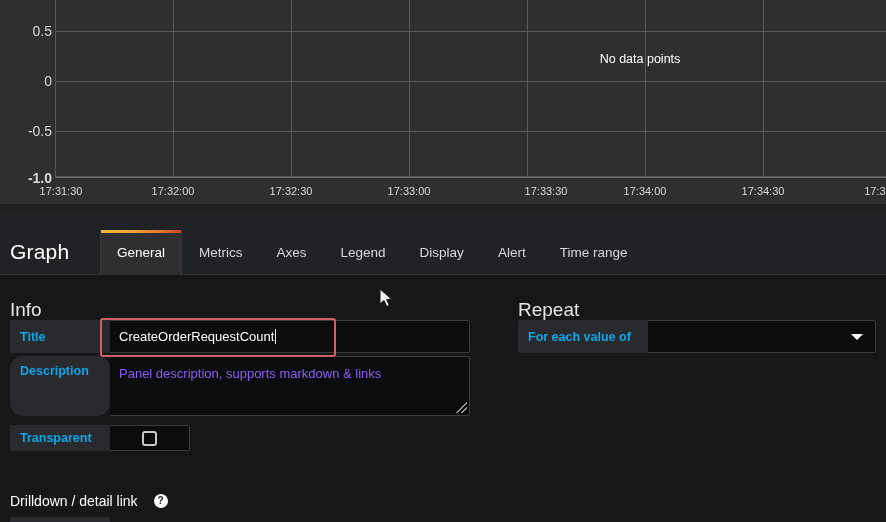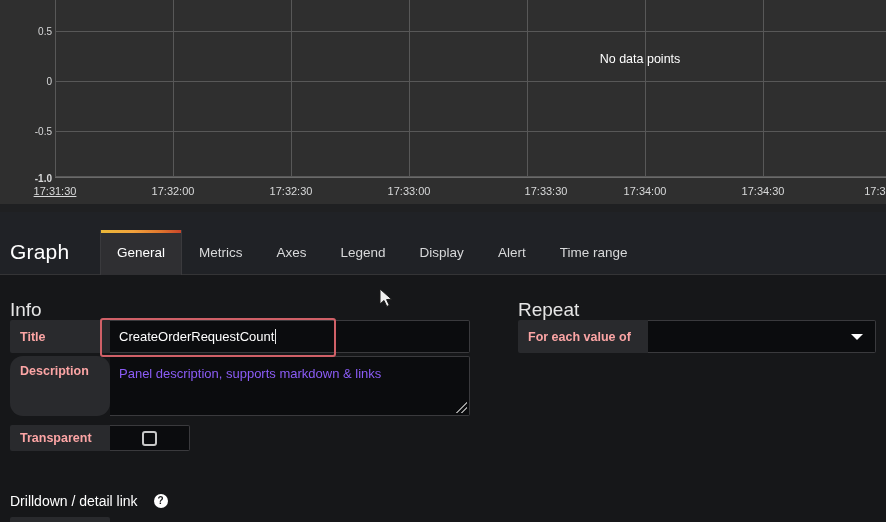--- a/index.html
+++ b/index.html
@@ -27,21 +27,21 @@
   .gridline-v {
     position: absolute; top: 0; bottom: 0; width: 1px;
     background: #585858;
   }
   .axis-base {
     position: absolute; left: 55px; right: 0; top: 177px; height: 1px;
     background: #6a6a6a;
   }
   .ytick {
     position: absolute; right: 0; width: 48px; text-align: right;
-    color: #d8d9da; font-size: 10px; line-height: 11px;
+    color: #d8d9da; font-size: 14px; line-height: 11px;
   }
   .ytick-wrap { position: absolute; left: 0; top: 0; width: 52px; height: 178px; }
   .xtick {
     position: absolute; top: 186px;
     color: #d8d9da; font-size: 11px; line-height: 11px;
     white-space: nowrap; transform: translateX(-50%);
   }
   .no-data {
     position: absolute; left: 640px; top: 52px;
     transform: translateX(-50%);
@@ -97,21 +97,21 @@
   .section-title {
     position: absolute;
     font-size: 19px; color: #e5e5e5;
   }
   .field-row {
     position: absolute;
     display: flex; align-items: stretch;
   }
   .field-label {
     background: #292a2d;
-    color: #fca5a5; font-size: 12.5px; font-weight: bold;
+    color: #0ea5e9; font-size: 12.5px; font-weight: bold;
     display: flex; align-items: center;
     padding: 1px 10px;
     border-radius: 2px 0 0 2px;
   }
   .field-label.tall { align-items: flex-start; padding-top: 8px; border-radius: 13px; }
   .input-box {
     background: #0b0c0e;
     border: 1px solid #3a3a3d;
     border-left: none;
     color: #ffffff;
@@ -237,21 +237,21 @@
       <div id="yticks">
           <div class="ytick" style="top: 26px;">0.5</div>
           <div class="ytick" style="top: 76px;">0</div>
           <div class="ytick" style="top: 126px;">-0.5</div>
           <div class="ytick" style="top: 173px; font-weight: bold;">-1.0</div>
         </div>
     </div>
 
     <div class="axis-base"></div>
     <div id="xticks">
-        <div class="xtick" style="left: 55px; text-decoration: underline;">17:31:30</div>
+        <div class="xtick" style="left: 61px;">17:31:30</div>
         <div class="xtick" style="left: 173px;">17:32:00</div>
         <div class="xtick" style="left: 291px;">17:32:30</div>
         <div class="xtick" style="left: 409px;">17:33:00</div>
         <div class="xtick" style="left: 546px;">17:33:30</div>
         <div class="xtick" style="left: 645px;">17:34:00</div>
         <div class="xtick" style="left: 763px;">17:34:30</div>
         <div class="xtick" style="left: 878px;">17:35</div>
       </div>
 
     <div class="no-data">No data points</div>

